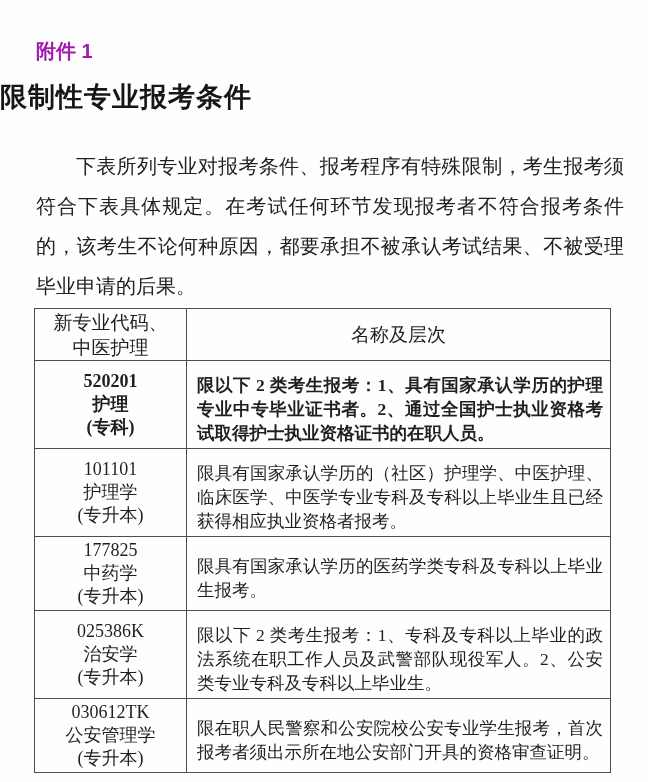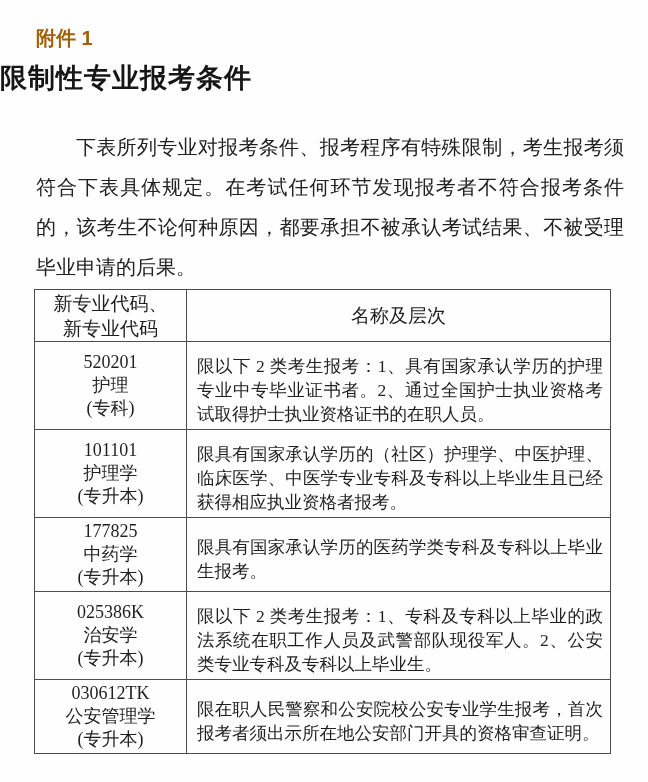--- a/index.html
+++ b/index.html
@@ -7,28 +7,28 @@
     position: relative;
     width: 648px;
     height: 782px;
     background: #fefefe;
     color: #1c1c1c;
     font-family: "Liberation Serif", "DejaVu Serif", serif;
     overflow: hidden;
     box-sizing: border-box;
   }
   .attachment {
-    margin: 3px;
+    margin: 16px;
     padding-top: 22px;
     margin-left: 36px;
     font-family: "Liberation Sans", "DejaVu Sans", sans-serif;
     font-weight: bold;
     font-size: 20px;
     line-height: 26px;
-    color: #a16207;
+    color: #a21caf;
   }
   .title {
     margin: 10px 0 0 0;
     text-align: left;
     font-family: "Liberation Sans", "DejaVu Sans", sans-serif;
     font-weight: bold;
     font-size: 27px;
     line-height: 34px;
     color: #161616;
     letter-spacing: 1px;
@@ -62,21 +62,21 @@
     font-size: 18px;
     line-height: 23px;
     padding: 2px 2px;
   }
   td.cell-cond {
     font-size: 17.5px;
     line-height: 24px;
     text-align: justify;
     padding: 12px 7px 3px 10px;
   }
-  tr.r1 td { height: 70px; }
+  tr.r1 td { height: 70px; font-weight: bold; }
   tr.r2 td { height: 70px; }
   tr.r3 td { height: 74px; }
   tr.r4 td { height: 72px; }
   tr.r5 td { height: 70px; }
   tr.r6 td { height: 68px; }
 </style>
 </head>
 <body>
 
 <div class="page">
@@ -89,21 +89,21 @@
 
   <table class="cond-table">
     <colgroup>
       <col class="c-major">
       <col class="c-cond">
     </colgroup>
     <tbody>
       <tr class="hdr">
         <th>
           <div>新专业代码、</div>
-          <div>新专业代码</div>
+          <div>中医护理</div>
         </th>
         <th>名称及层次</th>
       </tr>
 
       <tr class="r1">
         <td class="cell-major">
           <div>520201</div>
           <div>护理</div>
           <div>(专科)</div>
         </td>

